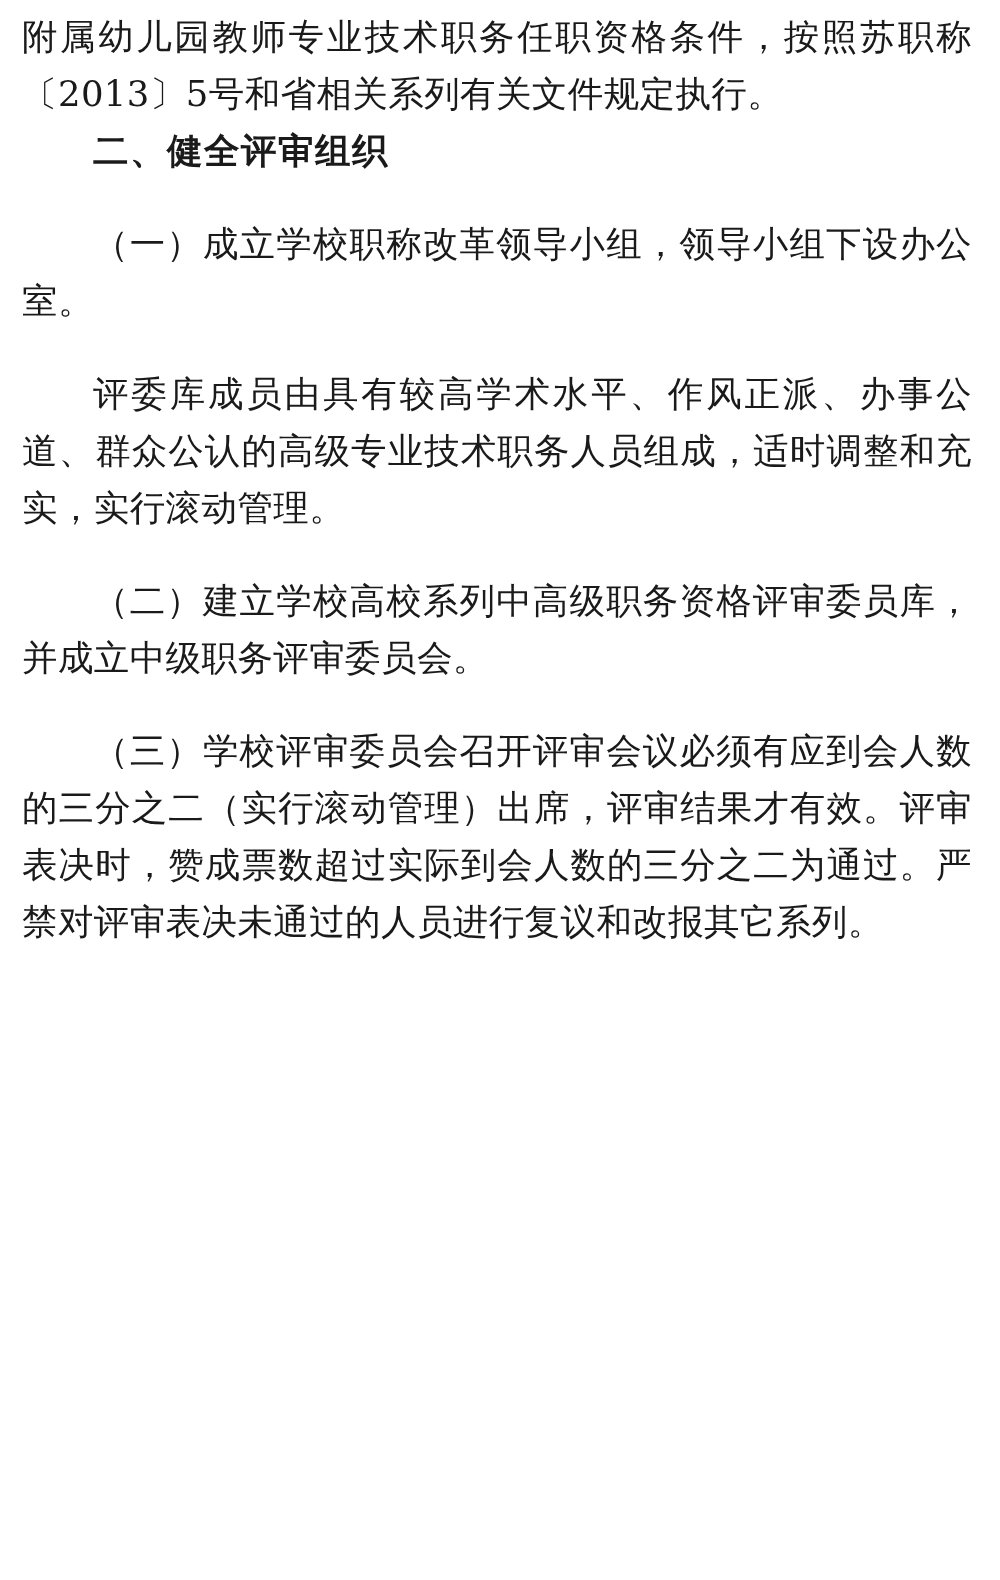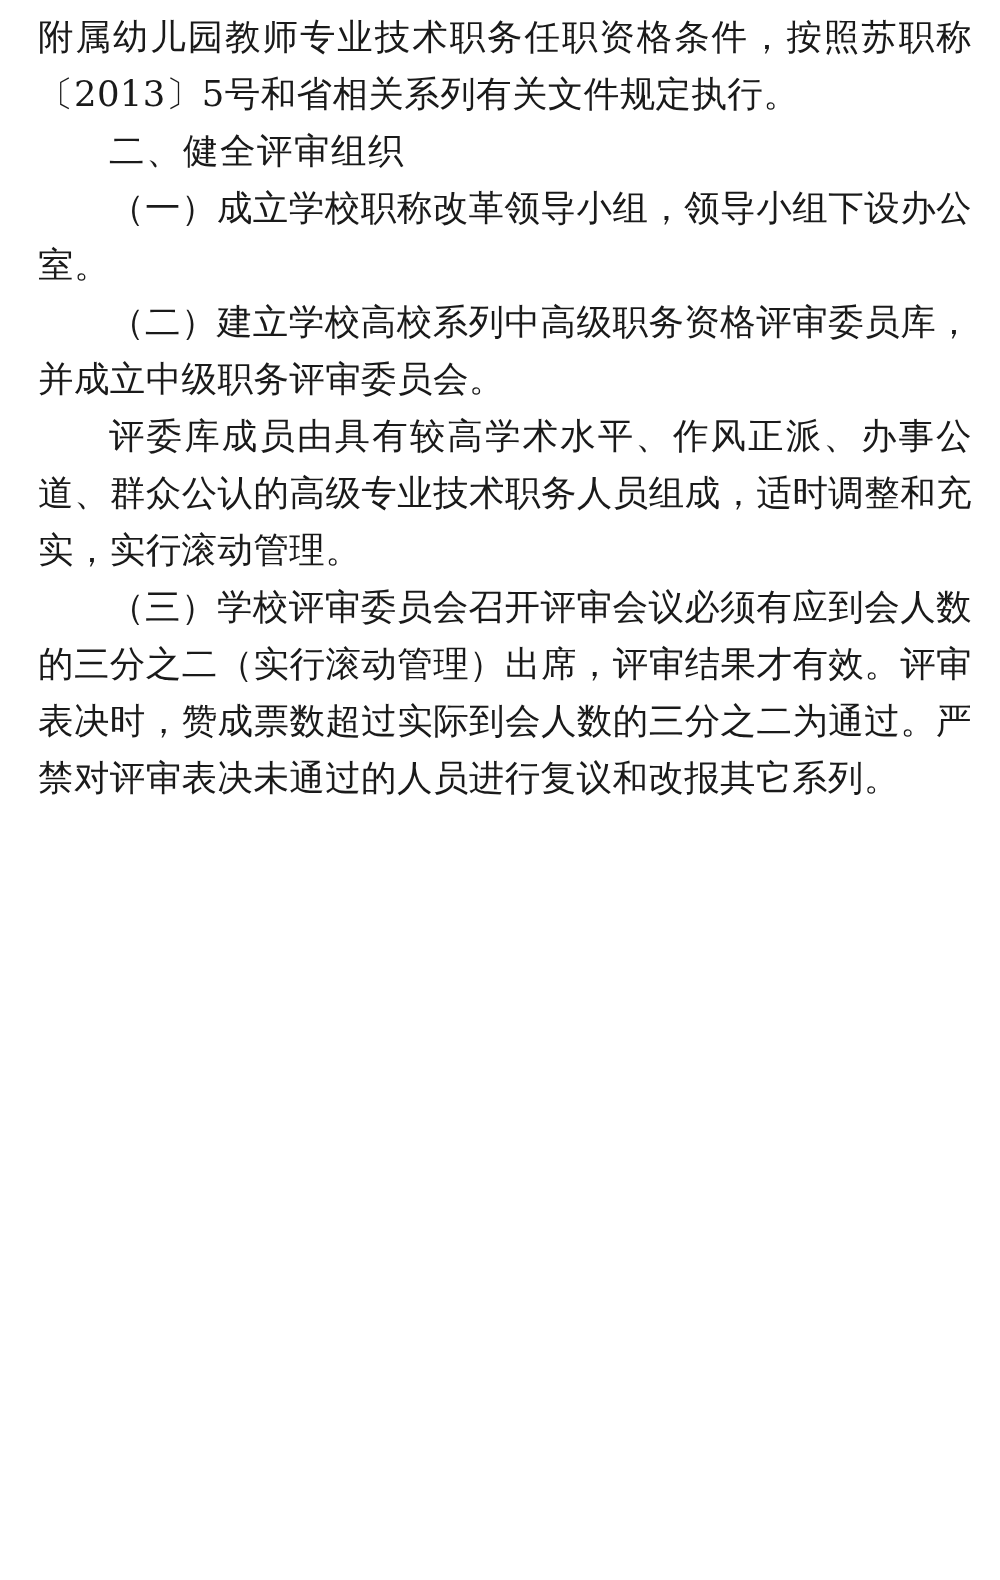--- a/index.html
+++ b/index.html
@@ -12,59 +12,60 @@
     height: 1580px;
     font-family: "DejaVu Serif", "Liberation Serif", serif;
     color: #1a1a1a;
     overflow: hidden;
   }
   .page {
     position: relative;
     width: 1000px;
     height: 1580px;
     box-sizing: border-box;
-    padding: 8px 28px 0 38px;
+    padding: 8px 28px 0 22px;
   }
   .doc-body {
     font-size: 35.5px;
     line-height: 57px;
     letter-spacing: 0.4px;
     text-align: justify;
     text-justify: inter-ideograph;
   }
   p {
     margin: 0;
     padding: 0;
   }
   .para {
     text-indent: 0;
   }
   .indent2 {
     text-indent: 2em;
+    margin-top: 36px;
   }
   .heading {
     font-family: "DejaVu Sans", "Liberation Sans", sans-serif;
-    font-weight: normal;
+    font-weight: bold;
     text-indent: 2em;
     letter-spacing: 1.5px;
   }
 </style>
 </head>
 <body>
 
 <div class="page">
   <div class="doc-body">
 
     <p class="para">附属幼儿园教师专业技术职务任职资格条件，按照苏职称〔2013〕5号和省相关系列有关文件规定执行。</p>
 
     <p class="heading">二、健全评审组织</p>
 
     <p class="indent2">（一）成立学校职称改革领导小组，领导小组下设办公室。</p>
 
+    <p class="indent2">评委库成员由具有较高学术水平、作风正派、办事公道、群众公认的高级专业技术职务人员组成，适时调整和充实，实行滚动管理。</p>
+
     <p class="indent2">（二）建立学校高校系列中高级职务资格评审委员库，并成立中级职务评审委员会。</p>
-
-    <p class="indent2">评委库成员由具有较高学术水平、作风正派、办事公道、群众公认的高级专业技术职务人员组成，适时调整和充实，实行滚动管理。</p>
 
 
     <p class="indent2">（三）学校评审委员会召开评审会议必须有应到会人数的三分之二（实行滚动管理）出席，评审结果才有效。评审表决时，赞成票数超过实际到会人数的三分之二为通过。严禁对评审表决未通过的人员进行复议和改报其它系列。</p>
 
   </div>
 </div>
 
 </body></html>

